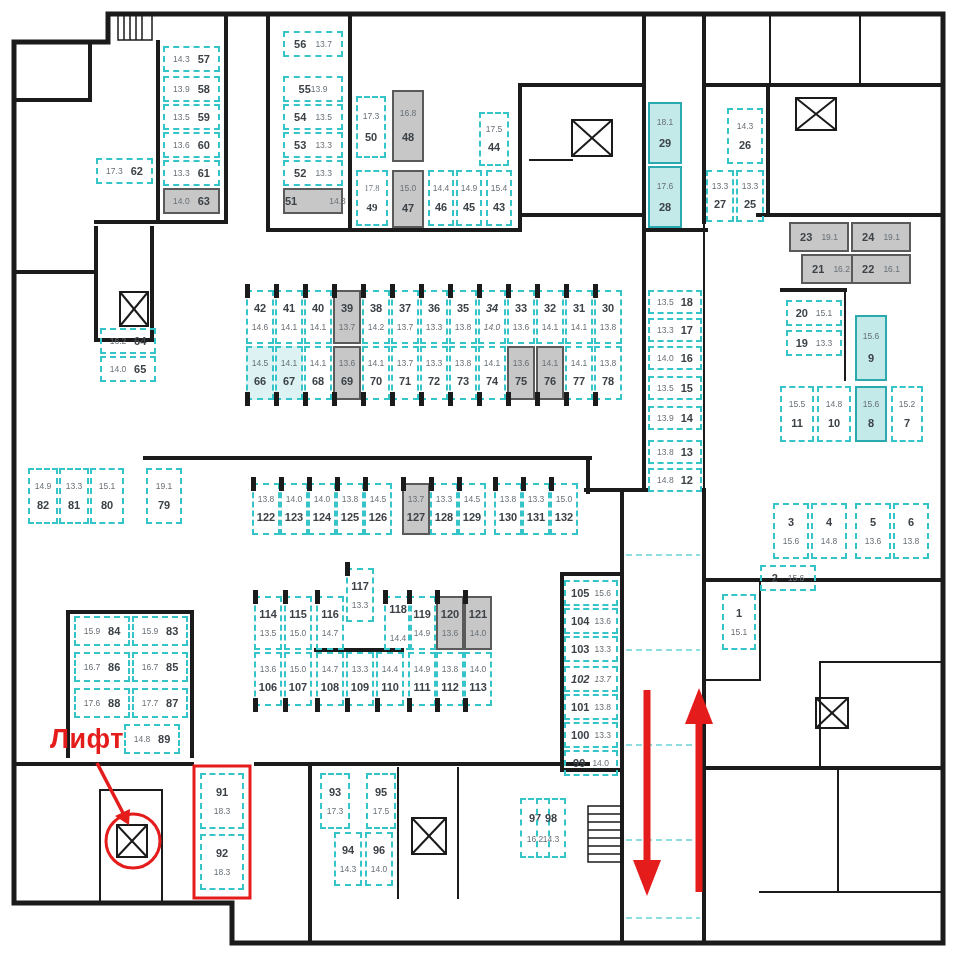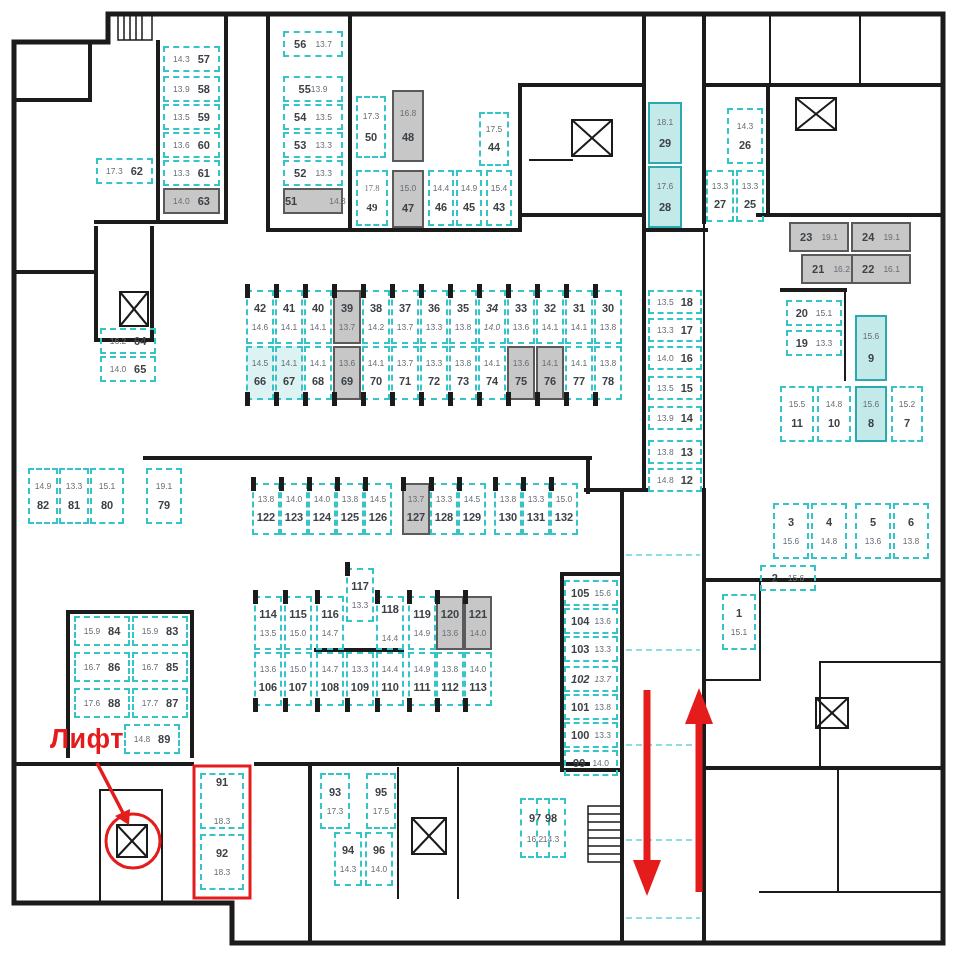--- a/index.html
+++ b/index.html
@@ -486,21 +486,21 @@
         <span class="num">87</span>
       </div>
       <div class="spot hal" style="left: 74px; top: 688px; width: 56px; height: 30px;">
         <span class="area">17.6</span>
         <span class="num">88</span>
       </div>
       <div class="spot hal" style="left: 124px; top: 724px; width: 56px; height: 30px;">
         <span class="area">14.8</span>
         <span class="num">89</span>
       </div>
-      <div class="spot vnt" style="left: 200px; top: 773px; width: 44px; height: 56px; justify-content: space-between;">
+      <div class="spot vnt" style="left: 200px; top: 773px; width: 44px; height: 56px;">
         <span class="num">91</span>
         <span class="area">18.3</span>
       </div>
       <div class="spot vnt" style="left: 200px; top: 834px; width: 44px; height: 56px;">
         <span class="num">92</span>
         <span class="area">18.3</span>
       </div>
       <div class="spot vnt" style="left: 320px; top: 773px; width: 30px; height: 56px;">
         <span class="num">93</span>
         <span class="area">17.3</span>
@@ -606,21 +606,21 @@
       <div class="spot vnt" style="left: 316px; top: 596px; width: 28px; height: 54px;">
         <span class="num">116</span>
         <span class="area">14.7</span>
         <i class="tick tick-t"></i>
       </div>
       <div class="spot vnt" style="left: 346px; top: 568px; width: 28px; height: 54px;">
         <span class="num">117</span>
         <span class="area">13.3</span>
         <i class="tick tick-t"></i>
       </div>
-      <div class="spot vnt" style="left: 376px; top: 596px; width: 28px; height: 54px; gap: 16px;">
+      <div class="spot vnt" style="left: 384px; top: 596px; width: 28px; height: 54px; gap: 16px;">
         <span class="num">118</span>
         <span class="area">14.4</span>
         <i class="tick tick-t"></i>
       </div>
       <div class="spot vnt" style="left: 408px; top: 596px; width: 28px; height: 54px;">
         <span class="num">119</span>
         <span class="area">14.9</span>
         <i class="tick tick-t"></i>
       </div>
       <div class="spot vnt fill-g" style="left: 436px; top: 596px; width: 28px; height: 54px;">

